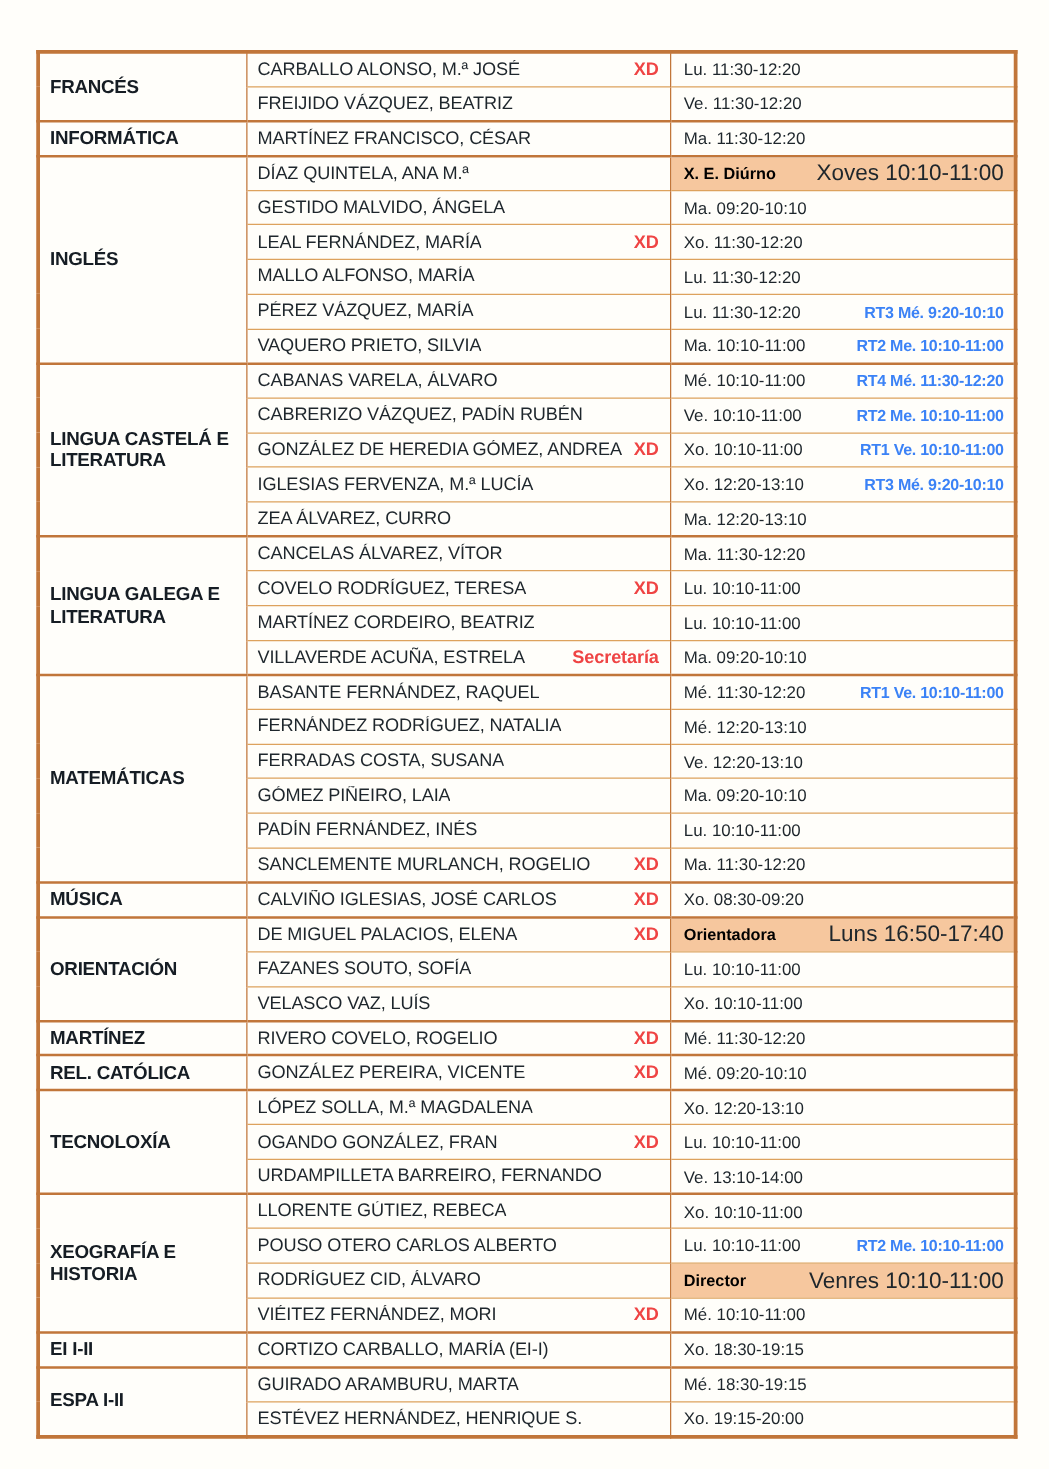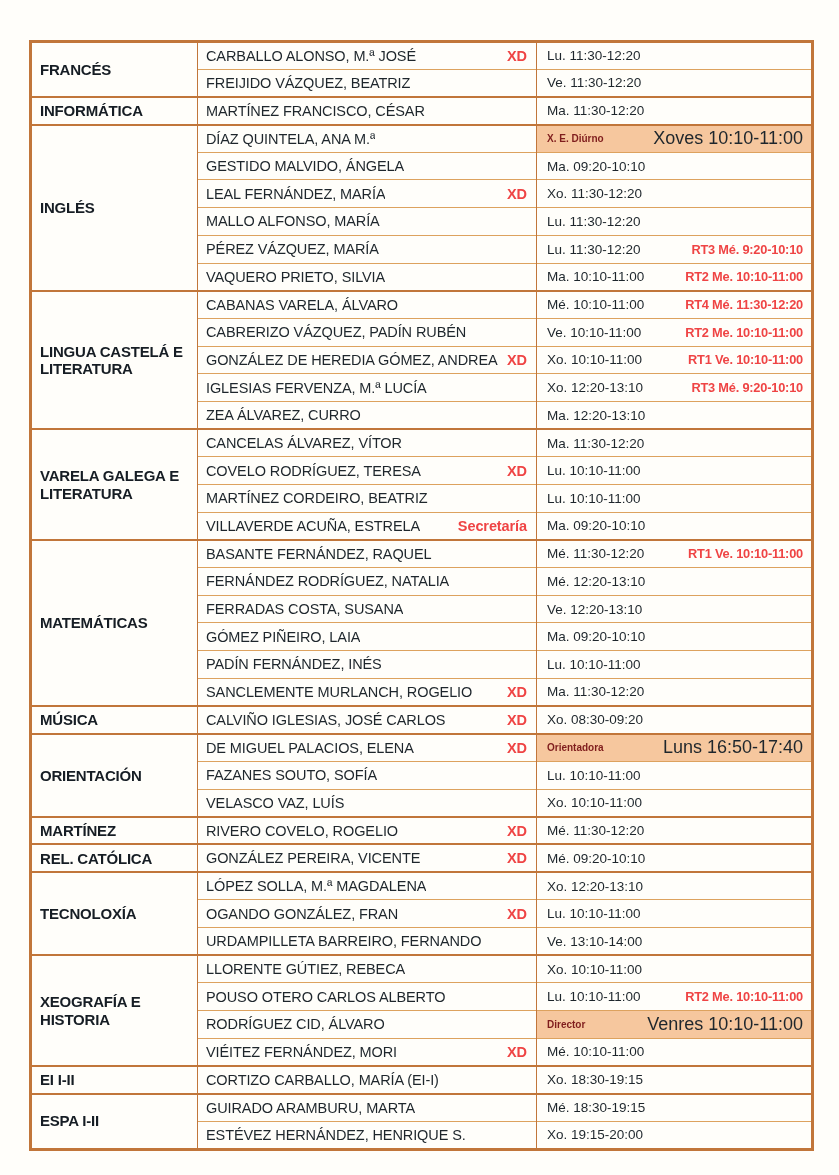--- a/index.html
+++ b/index.html
@@ -80,29 +80,29 @@
     font-size:13.5px;
   }
   td.schedcell .cellflex{padding:0 8px 0 10px;}
   .time{white-space:nowrap;}
   .rt{
     font-weight:bold;
     font-size:12.8px;
     letter-spacing:-0.2px;
     margin-left:6px;
     flex:none;
-    color:#ef4444;
+    color:#3b82f6;
   }
   td.schedcell.hl{
     background:var(--hl);
   }
   .role{
     font-weight:bold;
-    font-size:10px;
-    color:#7f1d1d;
+    font-size:13px;
+    color:#000000;
     white-space:nowrap;
   }
   .role-time{
     font-size:18px;
     white-space:nowrap;
     margin-left:6px;
     flex:none;
   }
 </style>
 </head>
@@ -292,21 +292,21 @@
               <span class="tname">ZEA ÁLVAREZ, CURRO</span>
             </div>
           </td>
           <td class="schedcell">
             <div class="cellflex">
               <span class="time">Ma. 12:20-13:10</span>
             </div>
           </td>
         </tr>
         <tr class="group-start">
-          <td class="dept" rowspan="4">VARELA GALEGA E LITERATURA</td>
+          <td class="dept" rowspan="4">LINGUA GALEGA E LITERATURA</td>
           <td class="namecell">
             <div class="cellflex">
               <span class="tname">CANCELAS ÁLVAREZ, VÍTOR</span>
             </div>
           </td>
           <td class="schedcell">
             <div class="cellflex">
               <span class="time">Ma. 11:30-12:20</span>
             </div>
           </td>

